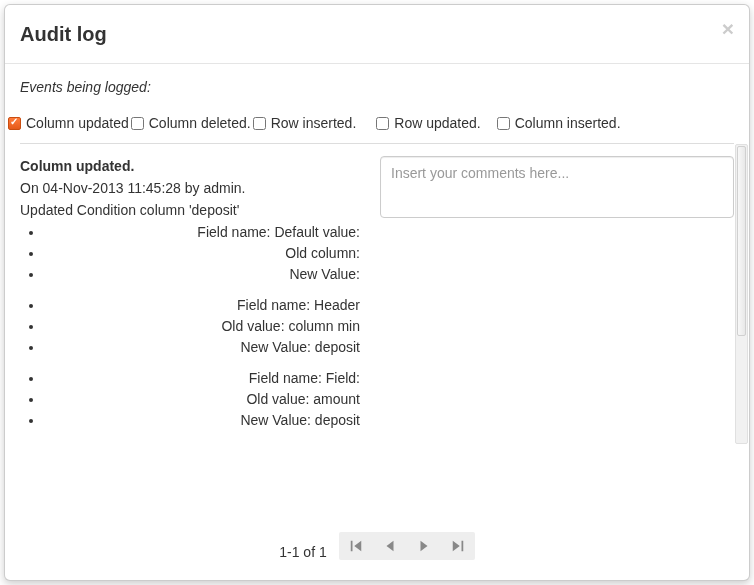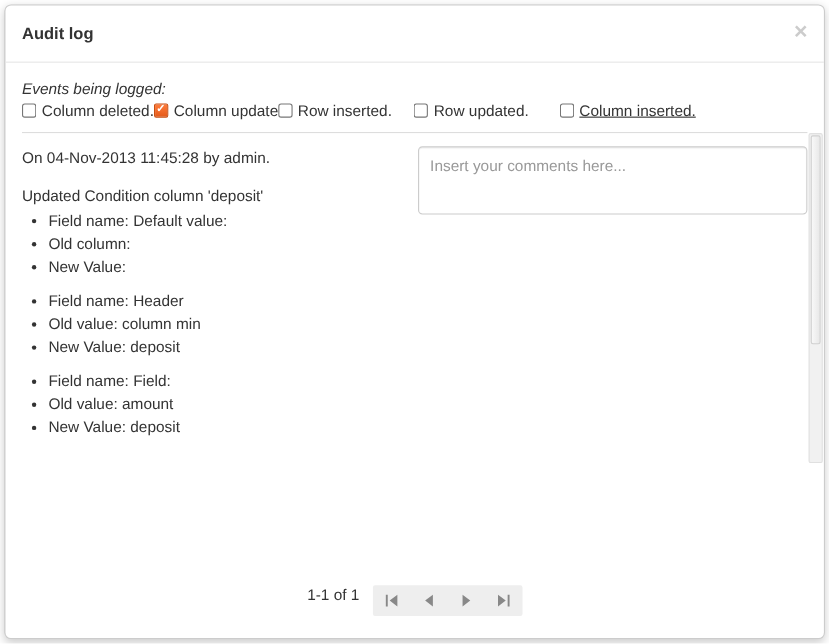--- a/index.html
+++ b/index.html
@@ -28,21 +28,21 @@
       background: #fff;
       display: flex;
       flex-direction: column;
     }
     .modal-header {
       padding: 15px;
       border-bottom: 1px solid #e5e5e5;
       position: relative;
     }
     .modal-title {
-      font-size: 15px;
+      font-size: 20px;
       font-weight: bold;
       line-height: 1.4;
     }
     .close-btn {
       position: absolute;
       top: 13px;
       right: 15px;
       font-size: 21px;
       font-weight: bold;
       color: #ccc;
@@ -53,21 +53,21 @@
     }
     .modal-body {
       padding: 15px;
       flex: 1;
       overflow: hidden;
       display: flex;
       flex-direction: column;
     }
     .events-label {
       font-style: italic;
-      margin-bottom: 4px;
+      margin-bottom: 20px;
       font-size: 14px;
     }
     .filter-row {
       display: flex;
       flex-wrap: wrap;
       gap: 0;
       margin-bottom: 12px;
       font-size: 14px;
       align-items: center;
     }
@@ -110,32 +110,33 @@
     .log-panel {
       flex: 0 0 340px;
       font-size: 14px;
       line-height: 1.5;
     }
     .log-title {
       font-weight: bold;
       margin-bottom: 1px;
     }
     .log-meta {
-      margin-bottom: 14px;
+      margin-bottom: 1px;
     }
     .log-summary {
       margin-bottom: 1px;
     }
     .log-section {
       margin-bottom: 2px;
     }
     .log-panel ul {
       list-style: disc;
       padding-left: 24px;
       margin-bottom: 10px;
+      text-align: right;
     }
     .log-panel ul li {
       line-height: 1.5;
     }
     .comment-panel {
       flex: 1;
     }
     .comment-box {
       width: 100%;
       height: 62px;
@@ -166,21 +167,21 @@
       top: 1px;
       left: 1px;
       right: 1px;
       height: 190px;
       background: linear-gradient(to right, #f8f8f8, #e8e8e8);
       border: 1px solid #d0d0d0;
       border-radius: 2px;
     }
     .pager {
       display: flex;
-      align-items: flex-start;
+      align-items: flex-end;
       justify-content: center;
       gap: 12px;
       margin-top: 10px;
       padding-bottom: 5px;
     }
     .pager-text {
       font-size: 14px;
     }
     .pager-buttons {
       display: flex;
@@ -230,44 +231,45 @@
 
 <div class="modal">
   <div class="modal-header">
     <div class="modal-title">Audit log</div>
     <button class="close-btn">×</button>
   </div>
 
   <div class="modal-body">
     <div class="events-label">Events being logged:</div>
     <div class="filter-row">
+      <label class="filter-item" style="margin-right:2px;margin-left:-12px;">
+        <input type="checkbox" class="checkbox-checked" checked="" style="">
+        <span>Column updated</span>
+      </label>
       <label class="filter-item">
         <input type="checkbox" style="">
         <span>Column deleted.</span>
       </label>
-      <label class="filter-item" style="margin-right:2px;margin-left:-12px;">
-        <input type="checkbox" class="checkbox-checked" checked="" style="">
-        <span>Column updated</span>
-      </label>
       <label class="filter-item" style="margin-left:-10px;">
         <input type="checkbox" style="">
         <span>Row inserted.</span>
       </label>
       <label class="filter-item" style="margin-left:8px;">
         <input type="checkbox" style="">
         <span>Row updated.</span>
       </label>
-      <label class="filter-item" style="margin-left:16px;text-decoration:underline;">
+      <label class="filter-item" style="margin-left:4px;">
         <input type="checkbox" style="">
         <span>Column inserted.</span>
       </label>
     </div>
 
     <div class="content-area">
       <div class="log-panel">
+        <div class="log-title">Column updated.</div>
         <div class="log-meta">On 04-Nov-2013 11:45:28 by admin.</div>
         <div class="log-summary">Updated Condition column 'deposit'</div>
         <ul>
           <li>Field name: Default value:</li>
           <li>Old column:</li>
           <li>New Value:</li>
         </ul>
         <ul>
           <li>Field name: Header</li>
           <li>Old value: column min</li>

